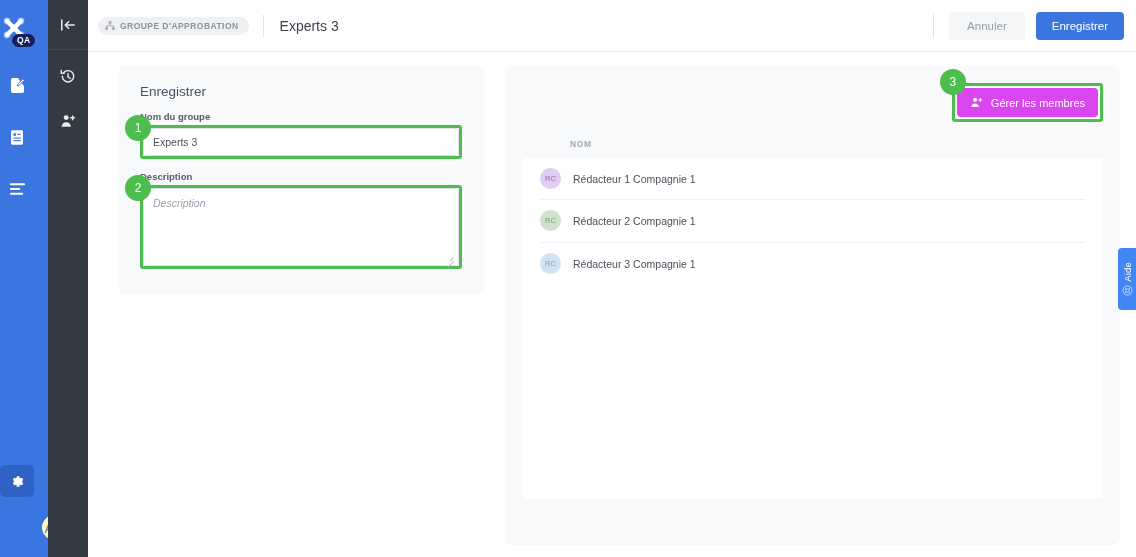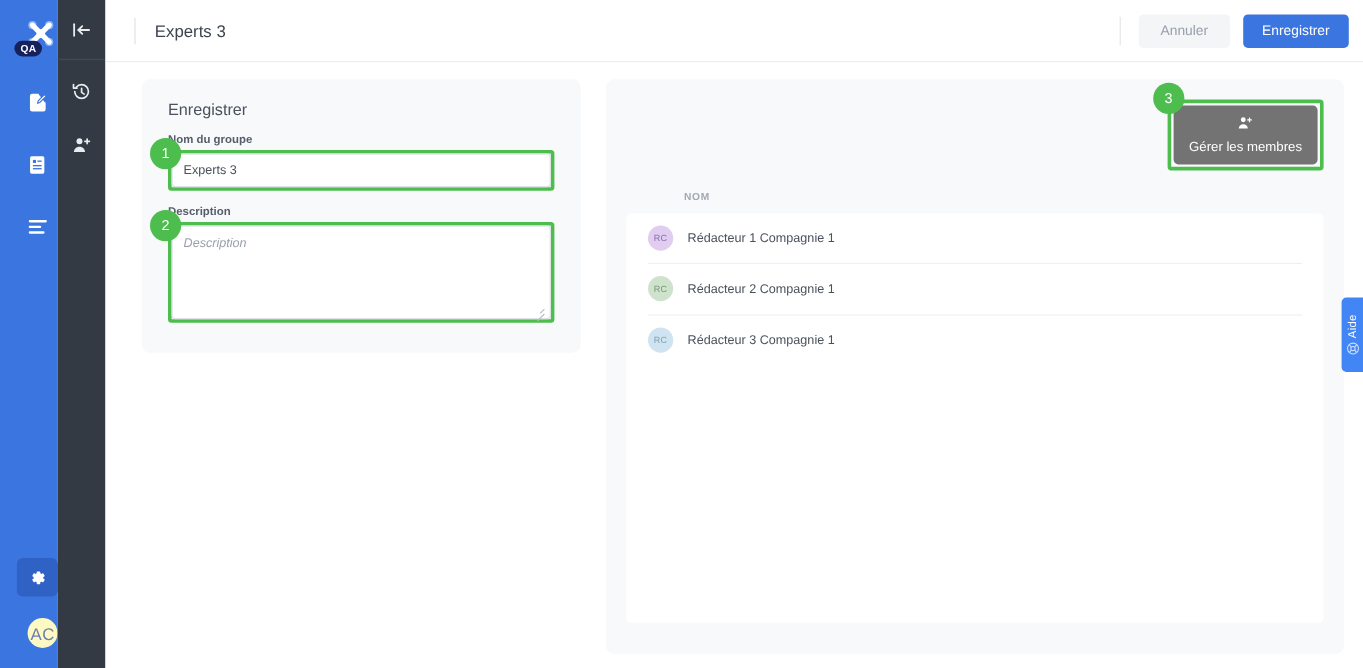--- a/index.html
+++ b/index.html
@@ -7,21 +7,21 @@
     width: 1136px; height: 557px;
     font-family: "Liberation Sans", sans-serif;
     background: #ffffff;
     overflow: hidden;
   }
   #app { position: relative; width: 1136px; height: 557px; display: flex; }
 
   
   .rail {
     width: 48px; height: 557px; background: #3b76e0;
-    display: flex; flex-direction: column; align-items: flex-end;
+    display: flex; flex-direction: column; align-items: flex-start;
     flex-shrink: 0; position: relative;
   }
   .rail-logo { margin-top: 14px; width: 28px; height: 28px; position: relative; }
   .qa-badge {
     position: absolute; left: 12px; top: 34px;
     background: #16215b; color: #fff; border-radius: 9px;
     font-size: 8.5px; font-weight: bold; letter-spacing: .3px;
     padding: 2px 5px 2px 5px; line-height: 1;
   }
   .rail-icon {
@@ -132,23 +132,23 @@
   .field-block { margin-top: 12px; }
   .readonly-box {
     background: #eef1f4; border: 1px solid #e4e8ec; border-radius: 3px;
     font-size: 10.5px; color: #626973; padding: 7px 9px; margin-top: 12px;
   }
 
   
   .panel { background: #f7f9fb; border-radius: 7px; height: 100%; padding: 17px 17px 0 17px; position: relative; }
   .panel-head { display: flex; justify-content: flex-end; }
   .btn-members {
-    background: #737373; color: #fff; border: none; border-radius: 4px;
+    background: #d946ef; color: #fff; border: none; border-radius: 4px;
     font-size: 11px; padding: 8px 13px; display: inline-flex; align-items: center;
-    gap: 8px; cursor: pointer; font-family: "Liberation Sans", sans-serif; flex-direction: column;
+    gap: 8px; cursor: pointer; font-family: "Liberation Sans", sans-serif;
   }
   .hl-btn { display: inline-block; position: relative; border: 3px solid #4dbd4d; border-radius: 3px; padding: 2px; }
   .hl-btn .badge { left: -15px; top: -17px; }
   .col-head {
     font-size: 8.5px; color: #a3a9b4; font-weight: bold; letter-spacing: .6px;
     margin: 17px 0 9px 48px;
   }
   .list-card { background: #fff; border-radius: 4px; padding: 0 18px; height: 341px; }
   .row {
     display: flex; align-items: center; gap: 12px; height: 42.3px;
@@ -249,20 +249,31 @@
         <circle cx="7" cy="5.2" r="2.8" fill="#e9ebee" stroke="none"></circle>
         <path d="M1.8 15.4c0-2.9 2.3-5 5.2-5s5.2 2.1 5.2 5" fill="#e9ebee" stroke="none"></path>
         <path d="M14.2 3.3v4.2M12.1 5.4h4.2"></path>
       </svg>
     </div>
   </div>
 
   <div class="main">
 
     <div class="topbar">
+      <div class="crumb-chip">
+        <span>
+          <svg width="10" height="10" viewBox="0 0 12 12" fill="#9aa1ab">
+            <rect x="4.4" y="0.4" width="3.2" height="3" rx="0.6"></rect>
+            <rect x="0.4" y="7.6" width="3" height="3" rx="0.6"></rect>
+            <rect x="8.6" y="7.6" width="3" height="3" rx="0.6"></rect>
+            <path d="M6 3.6v2.1M1.9 7.6V5.7h8.2v1.9" stroke="#9aa1ab" stroke-width="0.9" fill="none"></path>
+          </svg>
+        </span>
+        <span>GROUPE D'APPROBATION</span>
+      </div>
       <div class="crumb-sep"></div>
       <div class="crumb-title">Experts 3</div>
       <div class="topbar-right">
         <div class="vdiv"></div>
         <button class="btn-cancel">Annuler</button>
         <button class="btn-save">Enregistrer</button>
       </div>
     </div>
 
     <div class="content">

